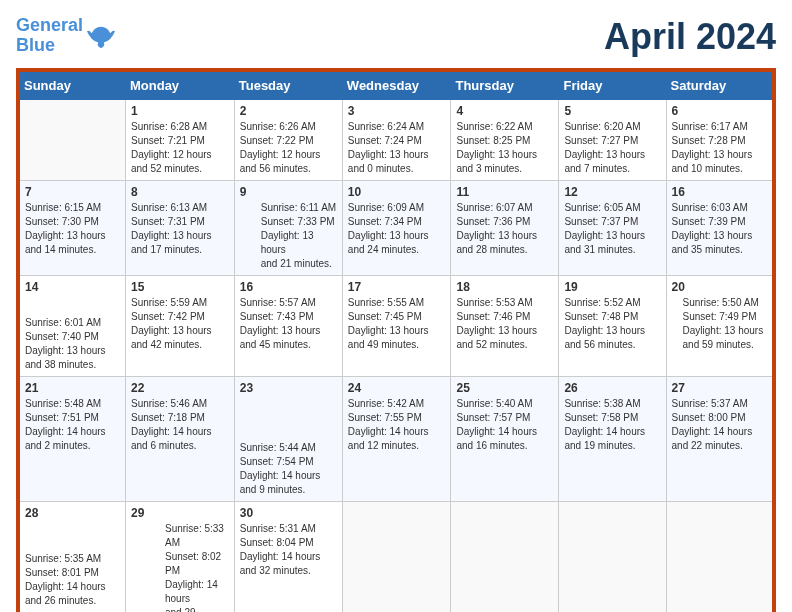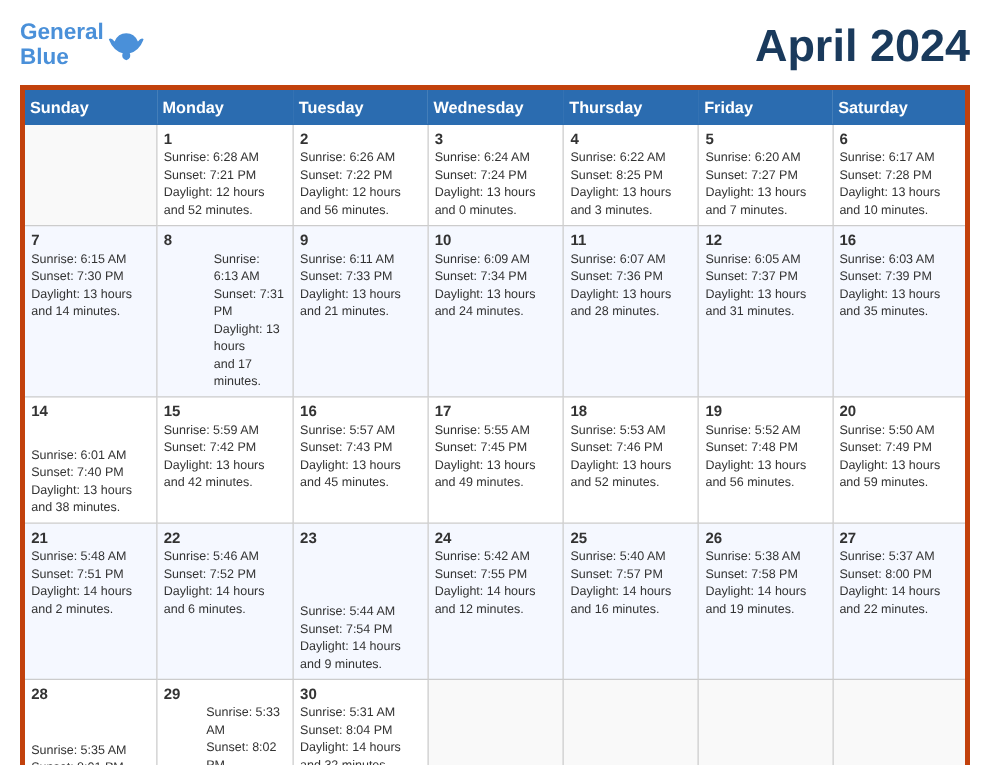--- a/index.html
+++ b/index.html
@@ -173,28 +173,28 @@
       <tr>
         <td>
           <span class="day-num">7</span>
           <div class="cell-content" style="white-space: pre-line;">Sunrise: 6:15 AM
 Sunset: 7:30 PM
 Daylight: 13 hours
 and 14 minutes.</div>
         </td>
         <td>
           <span class="day-num">8</span>
-          <div class="cell-content" style="white-space: pre-line; margin-left: 40px;">Sunrise: 6:13 AM
+          <div class="cell-content" style="white-space: pre-line;">Sunrise: 6:13 AM
 Sunset: 7:31 PM
 Daylight: 13 hours
 and 17 minutes.</div>
         </td>
         <td>
           <span class="day-num">9</span>
-          <div class="cell-content" style="white-space: pre-line;">Sunrise: 6:11 AM
+          <div class="cell-content" style="white-space: pre-line; margin-left: 21px;">Sunrise: 6:11 AM
 Sunset: 7:33 PM
 Daylight: 13 hours
 and 21 minutes.</div>
         </td>
         <td>
           <span class="day-num">10</span>
           <div class="cell-content" style="white-space: pre-line;">Sunrise: 6:09 AM
 Sunset: 7:34 PM
 Daylight: 13 hours
 and 24 minutes.</div>
@@ -259,38 +259,38 @@
         </td>
         <td>
           <span class="day-num">19</span>
           <div class="cell-content" style="white-space: pre-line;">Sunrise: 5:52 AM
 Sunset: 7:48 PM
 Daylight: 13 hours
 and 56 minutes.</div>
         </td>
         <td>
           <span class="day-num">20</span>
-          <div class="cell-content" style="white-space: pre-line;">Sunrise: 5:50 AM
+          <div class="cell-content" style="white-space: pre-line; margin-left: 11px;">Sunrise: 5:50 AM
 Sunset: 7:49 PM
 Daylight: 13 hours
 and 59 minutes.</div>
         </td>
       </tr>
       <tr>
         <td>
           <span class="day-num">21</span>
           <div class="cell-content" style="white-space: pre-line;">Sunrise: 5:48 AM
 Sunset: 7:51 PM
 Daylight: 14 hours
 and 2 minutes.</div>
         </td>
         <td>
           <span class="day-num">22</span>
           <div class="cell-content" style="white-space: pre-line;">Sunrise: 5:46 AM
-Sunset: 7:52 PM
+Sunset: 7:18 PM
 Daylight: 14 hours
 and 6 minutes.</div>
         </td>
         <td>
           <span class="day-num">23</span>
           <div class="cell-content" style="white-space: pre-line; margin-top: 46px;">Sunrise: 5:44 AM
 Sunset: 7:54 PM
 Daylight: 14 hours
 and 9 minutes.</div>
         </td>

